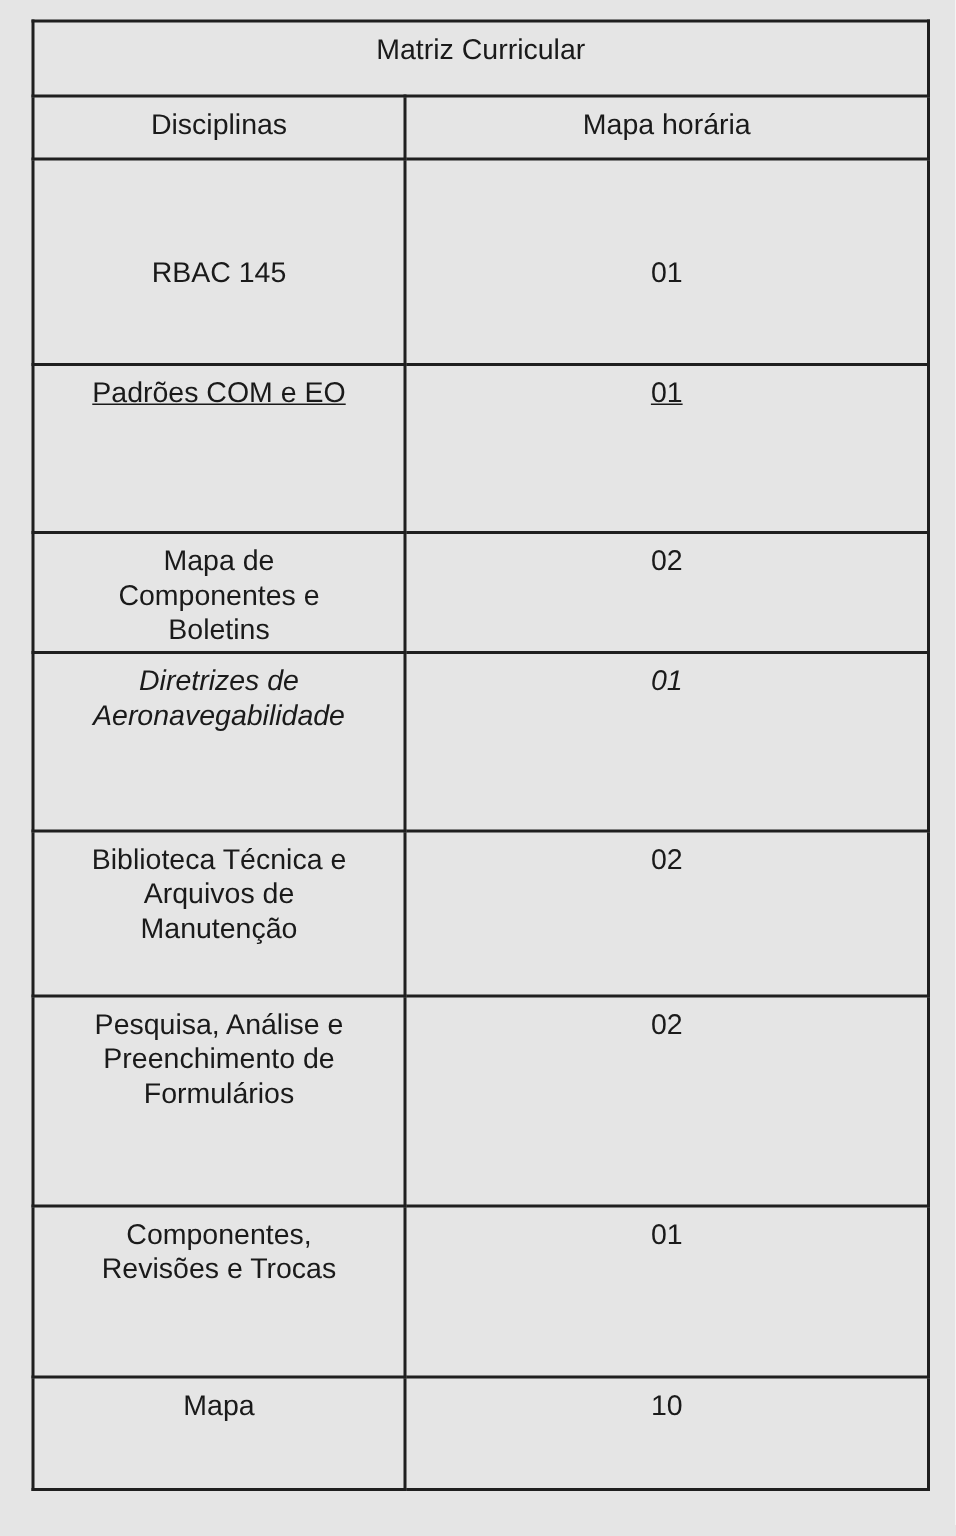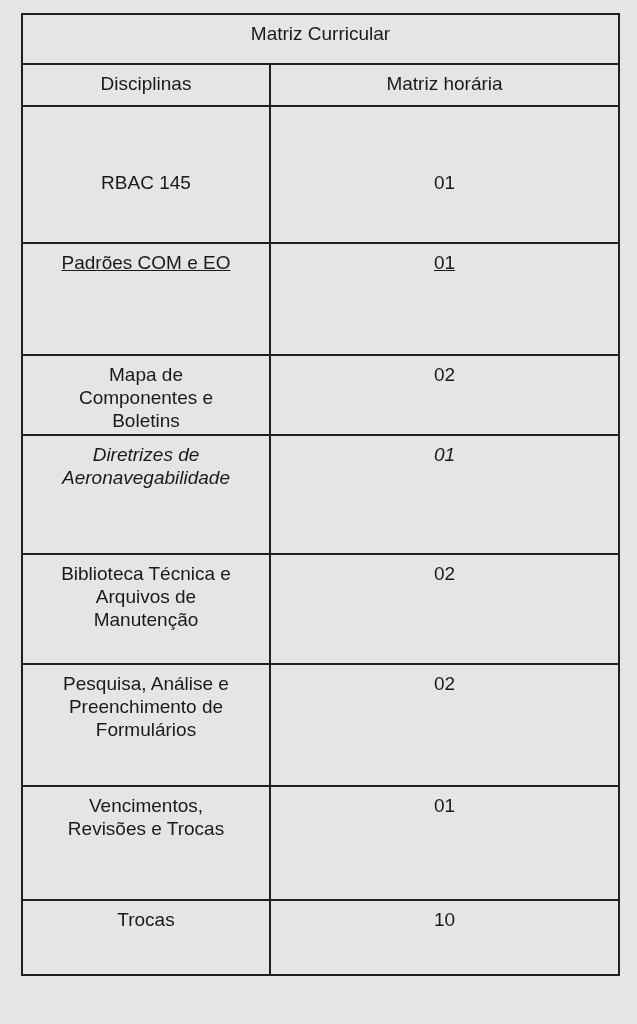--- a/index.html
+++ b/index.html
@@ -36,21 +36,21 @@
     white-space: pre-line;
     overflow: hidden;
   }
   tr.title-row  { height: 50px; }
   tr.header-row { height: 42px; }
   tr.r1 { height: 137px; }
   tr.r2 { height: 112px; text-decoration: underline; }
   tr.r3 { height: 80px; }
   tr.r4 { height: 119px; font-style: italic; }
   tr.r5 { height: 110px; padding-left: 36px; }
-  tr.r6 { height: 122px; }
+  tr.r6 { height: 140px; }
   tr.r7 { height: 114px; }
   tr.r8 { height: 75px; }
   
   tr.r1 td {
     vertical-align: middle;
     padding-top: 16px;
   }
 </style>
 </head>
 <body>
@@ -60,21 +60,21 @@
     <colgroup>
       <col style="width:248px">
       <col style="width:349px">
     </colgroup>
     <tbody>
       <tr class="title-row">
         <td colspan="2">Matriz Curricular</td>
       </tr>
       <tr class="header-row">
         <td>Disciplinas</td>
-        <td>Matriz horária</td>
+        <td>Mapa horária</td>
       </tr>
       <tr class="r1">
         <td>RBAC 145</td>
         <td>01</td>
       </tr>
       <tr class="r2">
         <td>Padrões COM e EO</td>
         <td>01</td>
       </tr>
       <tr class="r3">
@@ -94,23 +94,23 @@
 Manutenção</td>
         <td>02</td>
       </tr>
       <tr class="r6">
         <td>Pesquisa, Análise e
 Preenchimento de
 Formulários</td>
         <td>02</td>
       </tr>
       <tr class="r7">
-        <td>Vencimentos,
+        <td>Componentes,
 Revisões e Trocas</td>
         <td>01</td>
       </tr>
       <tr class="r8">
-        <td>Trocas</td>
+        <td>Mapa</td>
         <td>10</td>
       </tr>
     </tbody>
   </table>
 </div>
 
 </body></html>

